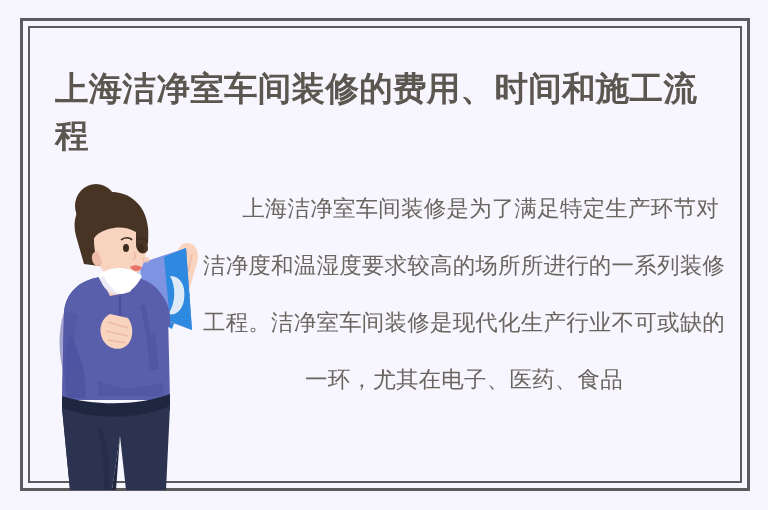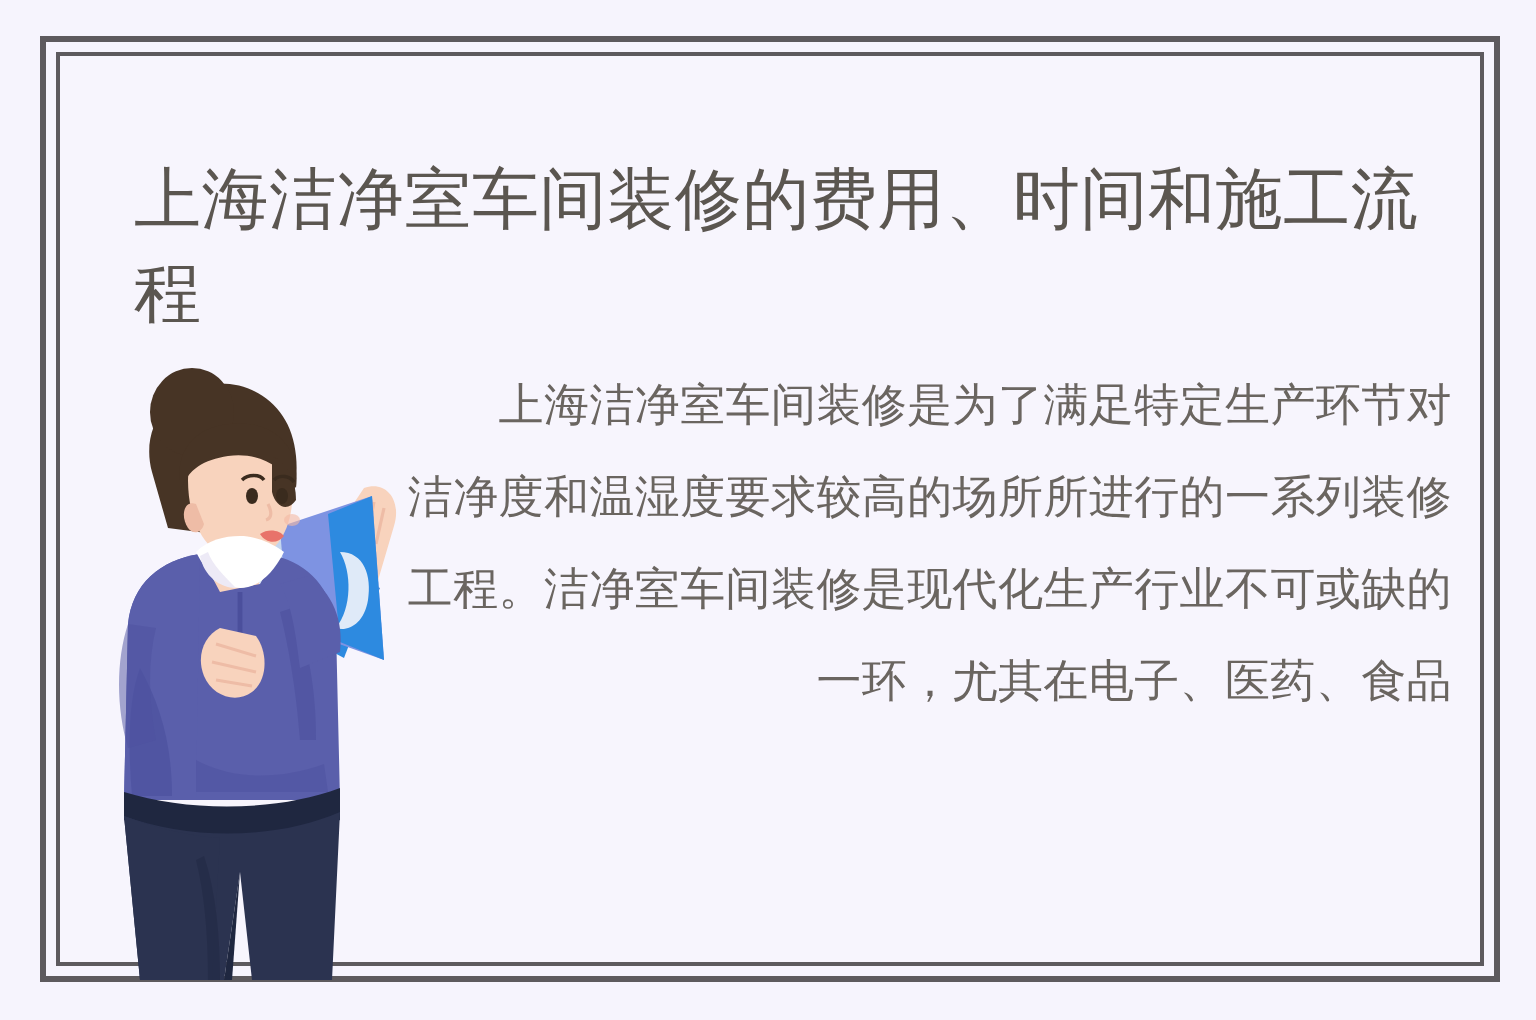--- a/index.html
+++ b/index.html
@@ -34,37 +34,37 @@
     background: #f7f5fd;
   }
   #article-title {
     position: absolute;
     left: 25px;
     top: 37px;
     width: 660px;
     font-size: 33.5px;
     line-height: 47px;
     color: #5b5650;
-    font-weight: normal;
+    font-weight: bold;
     letter-spacing: 0.3px;
-    margin: 12px;
+    margin: 0;
     white-space: normal;
   }
   #article-body {
     position: absolute;
     left: 172px;
     top: 152px;
     width: 524px;
     font-size: 22.5px;
-    line-height: 46px;
+    line-height: 57px;
     color: #6a6560;
     text-indent: 33px;
     letter-spacing: 0.2px;
     margin: 0;
-    text-align: right;
+    text-align: center;
   }
   #illustration {
     position: absolute;
     left: 24px;
     top: 156px;
     width: 150px;
     height: 306px;
   }
   #illustration svg {
     display: block;

